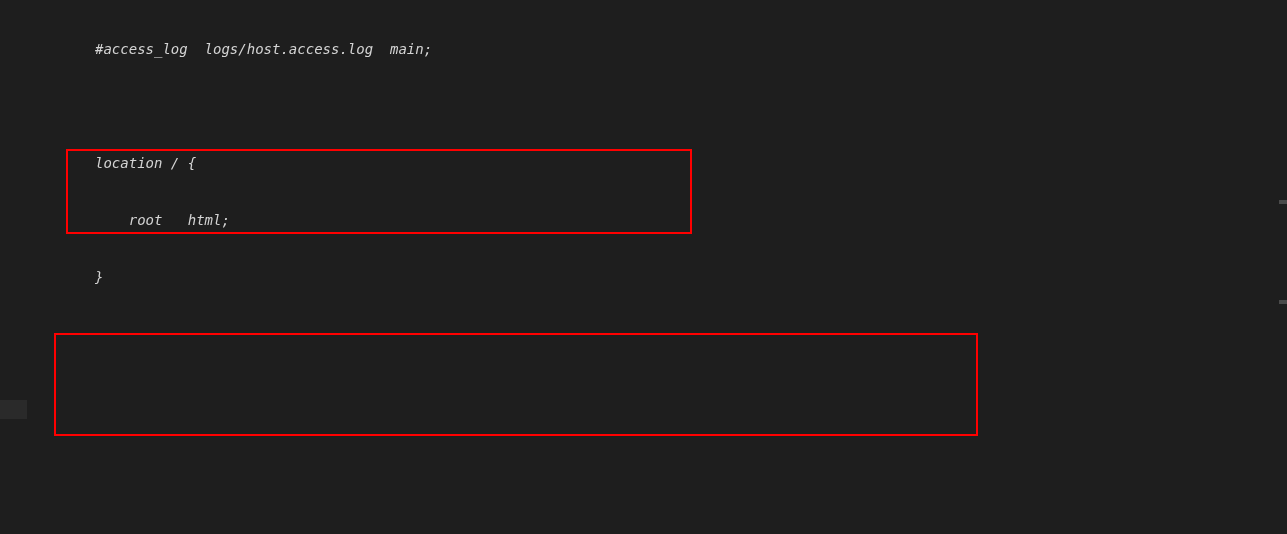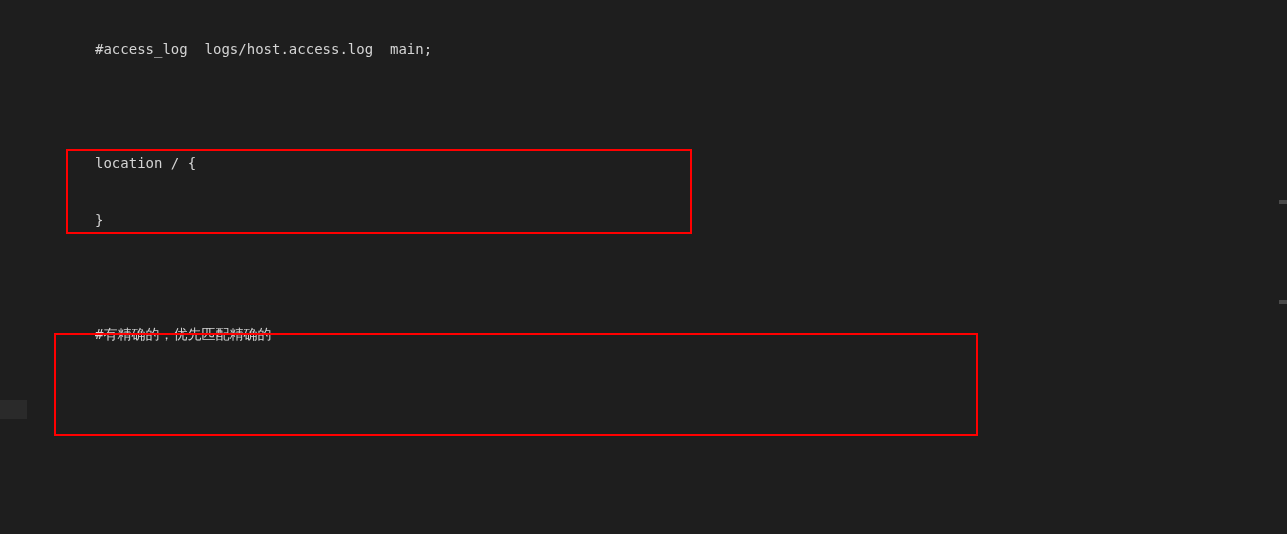--- a/index.html
+++ b/index.html
@@ -21,20 +21,21 @@
   .editor {
     position: relative;
     padding-left: 95px;
     padding-top: 2px;
     white-space: pre;
   }
   .line {
     height: 19px;
     line-height: 19px;
     position: relative;
+    font-style: italic;
   }
   .red-box {
     position: absolute;
     border: 2px solid #ff0000;
     pointer-events: none;
   }
   .red-box-1 {
     left: 66px;
     top: 149px;
     width: 626px;
@@ -74,23 +75,23 @@
 </style>
 </head>
 <body>
 
 <div class="cursor-line-hl"></div>
 
 <div class="editor">
   <div class="line"><span>#access_log  logs/host.access.log  main;</span></div>
   <div class="line"><span></span></div>
   <div class="line"><span>location / {</span></div>
+  <div class="line"><span>    root   html;</span></div>
   <div class="line"><span>}</span></div>
   <div class="line"><span></span></div>
-  <div class="line"><span>#有精确的，优先匹配精确的</span></div>
   <div class="line"><span></span></div>
   
   
   
   
   
   
   
   
   

